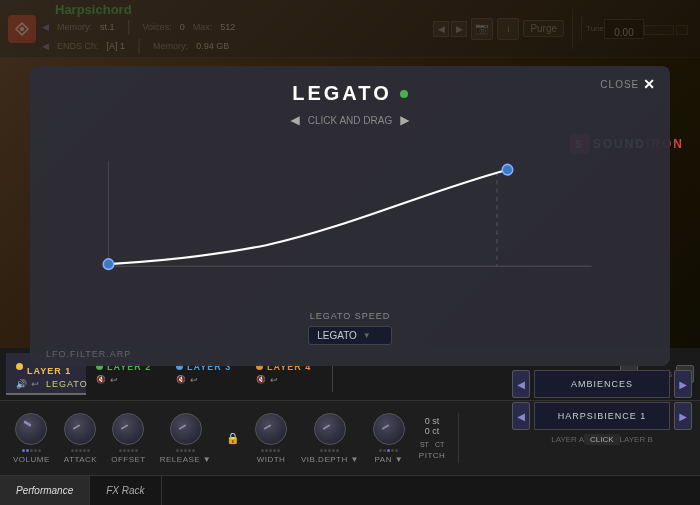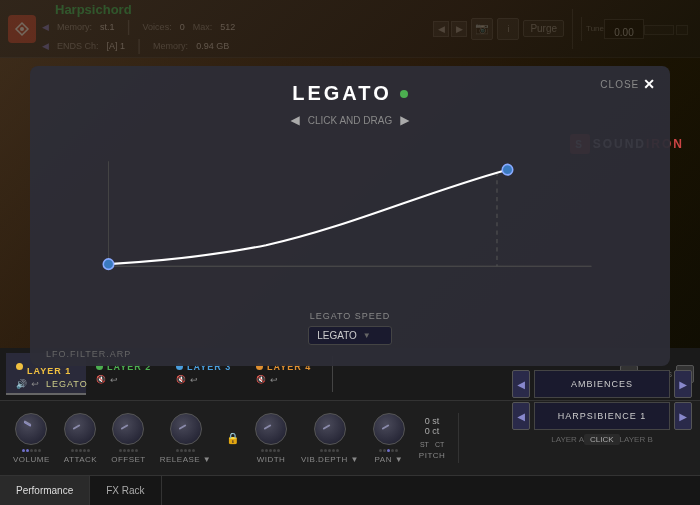--- a/index.html
+++ b/index.html
@@ -514,20 +514,21 @@
     .footer-tabs {
       position: absolute;
       bottom: 0;
       left: 0;
       right: 0;
       height: 30px;
       background: #161616;
       display: flex;
       align-items: center;
       border-top: 1px solid #333;
+      font-style: italic;
     }
 
     .footer-tab {
       padding: 0 16px;
       height: 100%;
       display: flex;
       align-items: center;
       color: #aaa;
       font-size: 10px;
       cursor: pointer;

